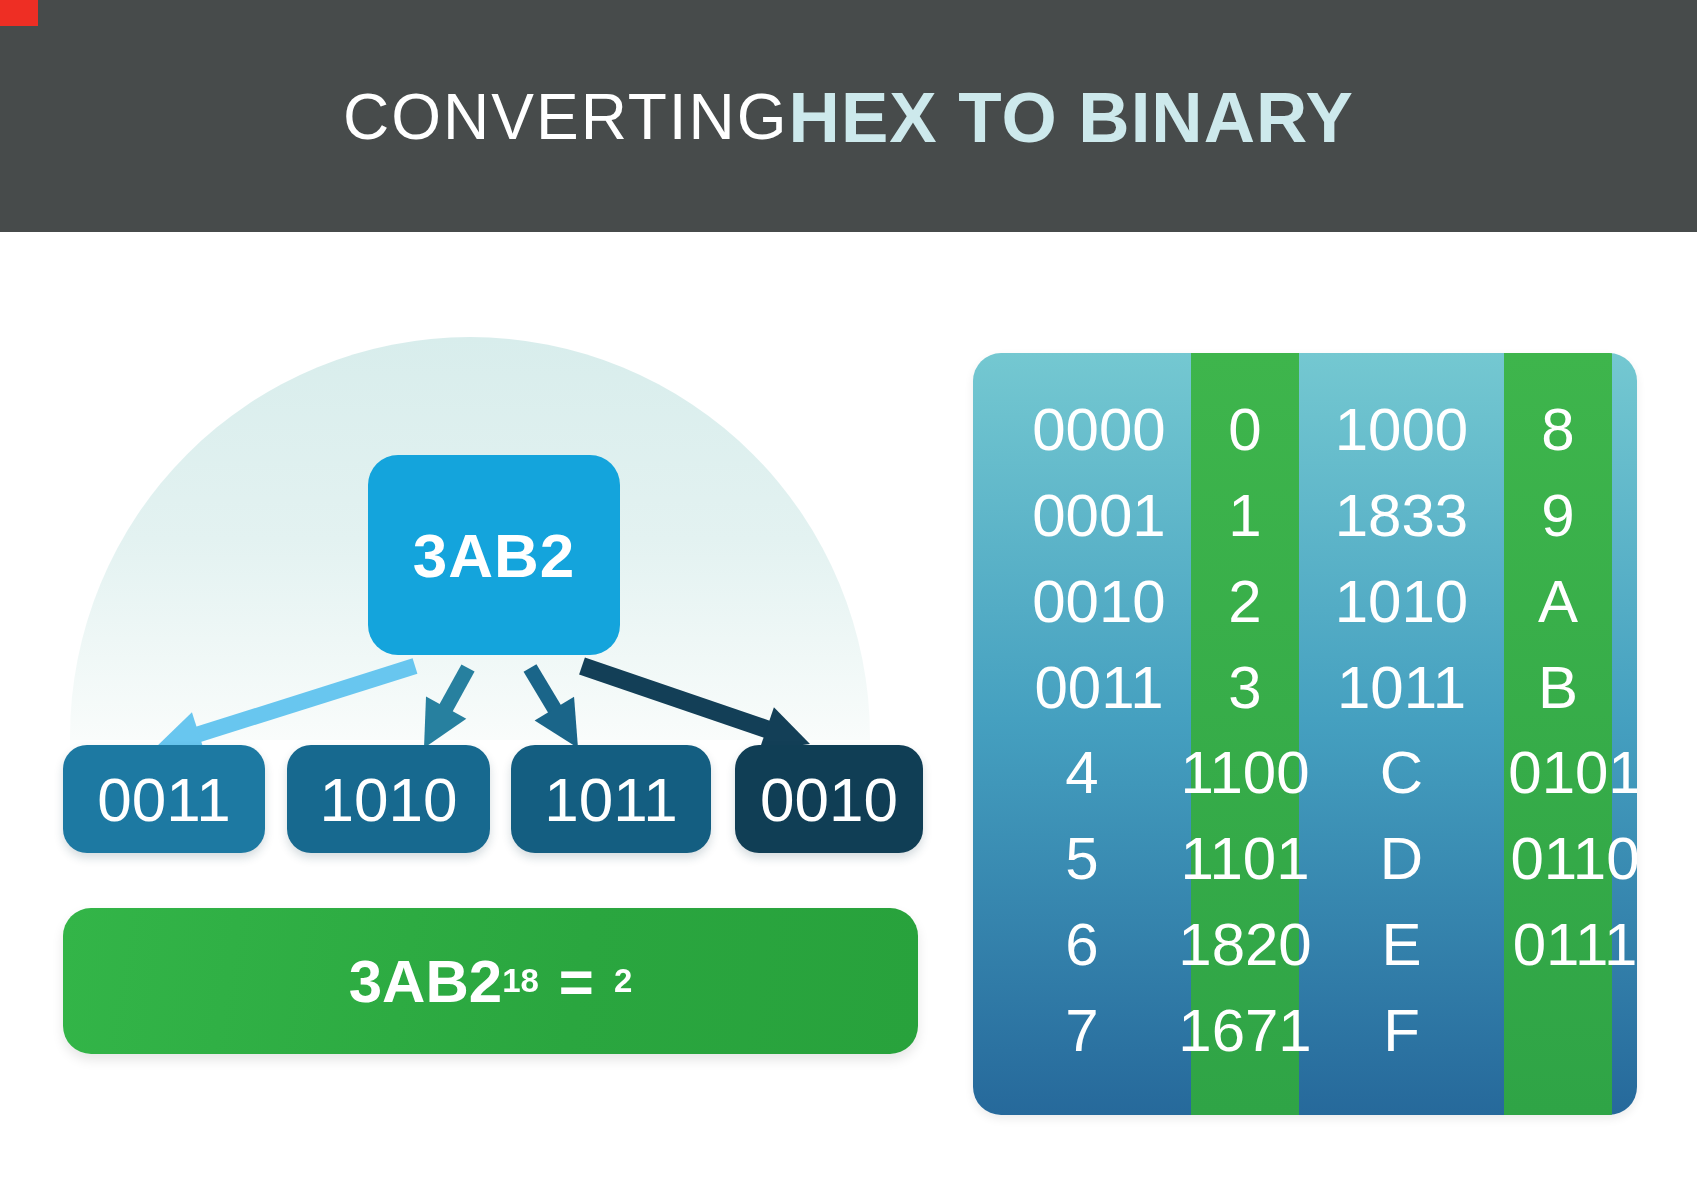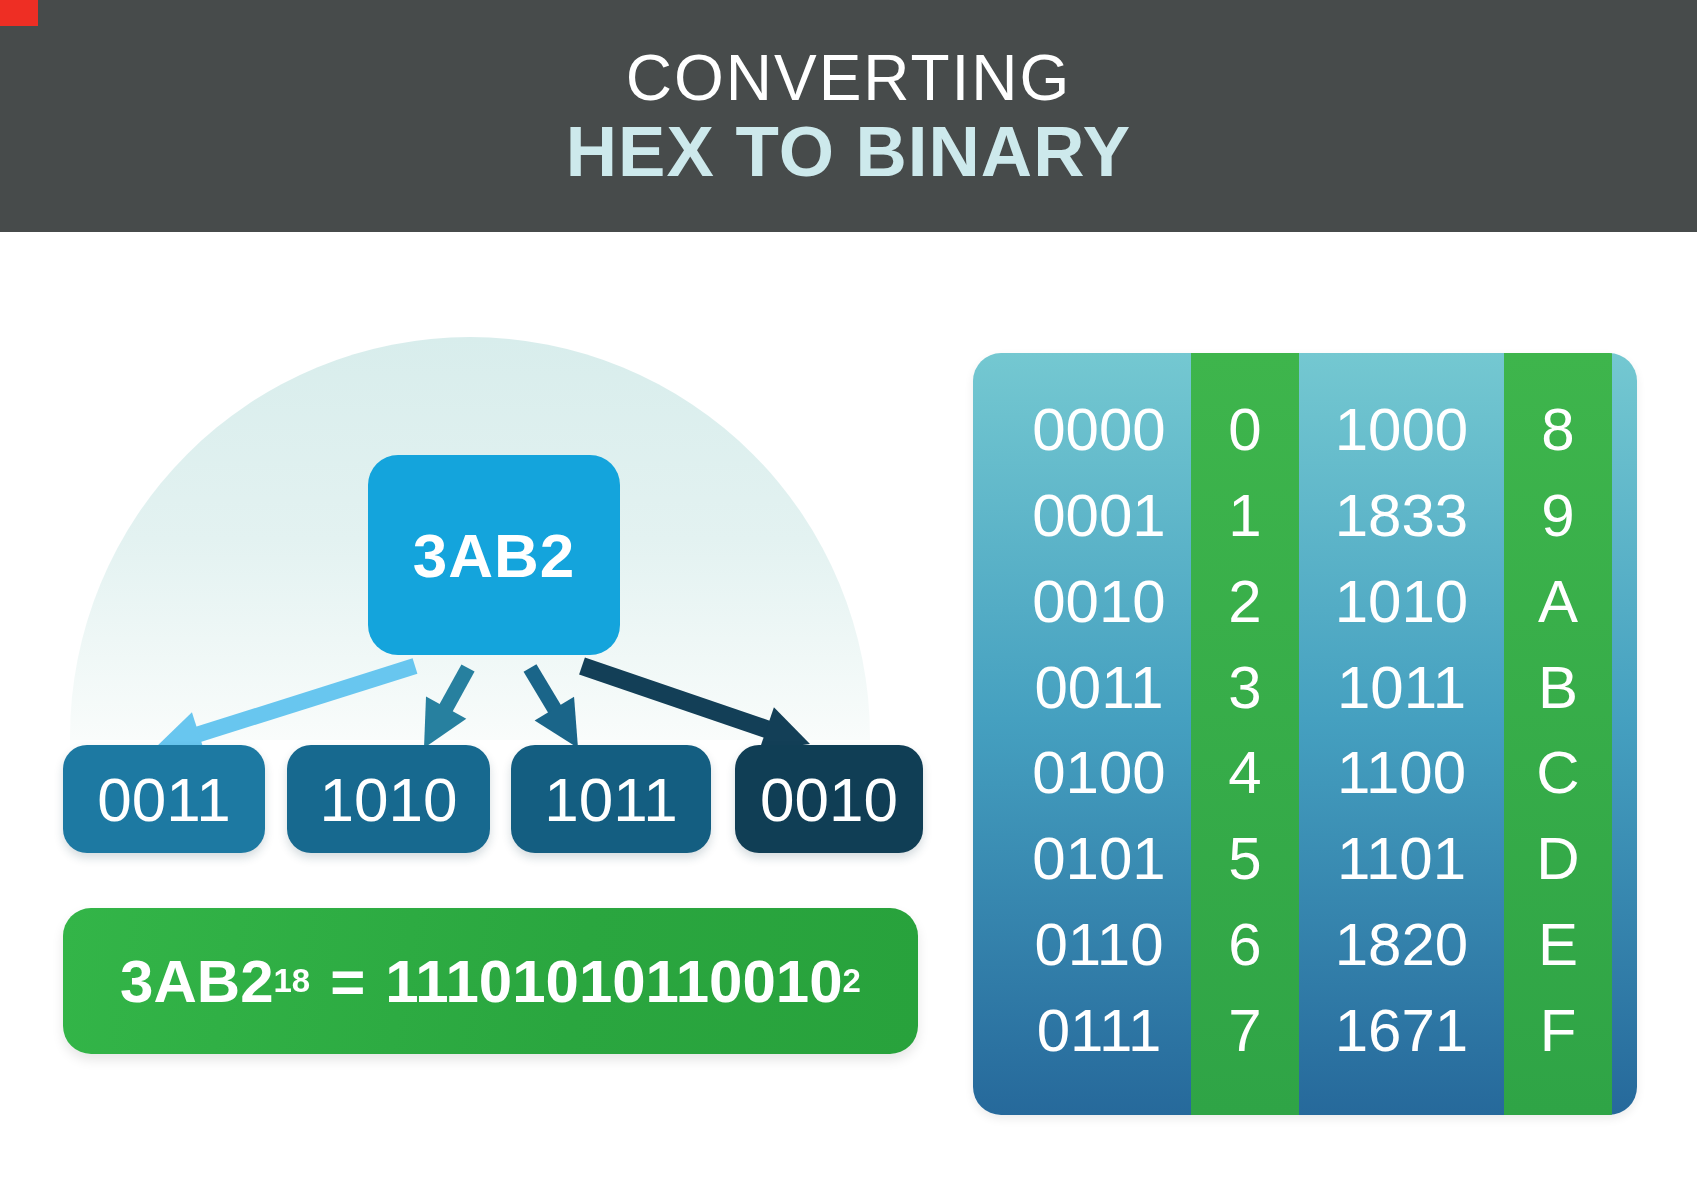--- a/index.html
+++ b/index.html
@@ -18,21 +18,21 @@
     width: 38px; height: 26px;
     background: #ee2e24;
     z-index: 30;
   }
 
   
   .header {
     position: absolute; left: 0; top: 0;
     width: 1697px; height: 232px;
     background: #474b4b;
-    display: flex; flex-direction: column;
+    display: flex; 
     align-items: center; justify-content: center;
     padding-top: 4px; box-sizing: border-box;
     z-index: 5;
   }
   .title-line1 {
     color: #ffffff;
     font-size: 64px;
     font-weight: 400;
     letter-spacing: 2px;
     line-height: 1.05;
@@ -163,21 +163,20 @@
 
     <div class="nibble nibble-0">0011</div>
     <div class="nibble nibble-1">1010</div>
     <div class="nibble nibble-2">1011</div>
     <div class="nibble nibble-3">0010</div>
 
     <div class="equation-box">
       <span>3AB2</span>
         <span class="sub">18</span>
         <span class="eq-sign">=</span>
-        <span>11101010110010</span>
         <span class="sub">2</span>
     </div>
   </section>
 
   <section class="lookup-table">
     <div class="stripe stripe-1"></div>
     <div class="stripe stripe-2"></div>
     <div class="table-grid" id="table-grid">
         <div class="cell c0">0000</div>
         <div class="cell c1">0</div>
@@ -188,21 +187,20 @@
         <div class="cell c2">1833</div>
         <div class="cell c3">9</div>
         <div class="cell c0">0010</div>
         <div class="cell c1">2</div>
         <div class="cell c2">1010</div>
         <div class="cell c3">A</div>
         <div class="cell c0">0011</div>
         <div class="cell c1">3</div>
         <div class="cell c2">1011</div>
         <div class="cell c3">B</div>
-        <div class="cell c0">0100</div>
         <div class="cell c1">4</div>
         <div class="cell c2">1100</div>
         <div class="cell c3">C</div>
         <div class="cell c0">0101</div>
         <div class="cell c1">5</div>
         <div class="cell c2">1101</div>
         <div class="cell c3">D</div>
         <div class="cell c0">0110</div>
         <div class="cell c1">6</div>
         <div class="cell c2">1820</div>

